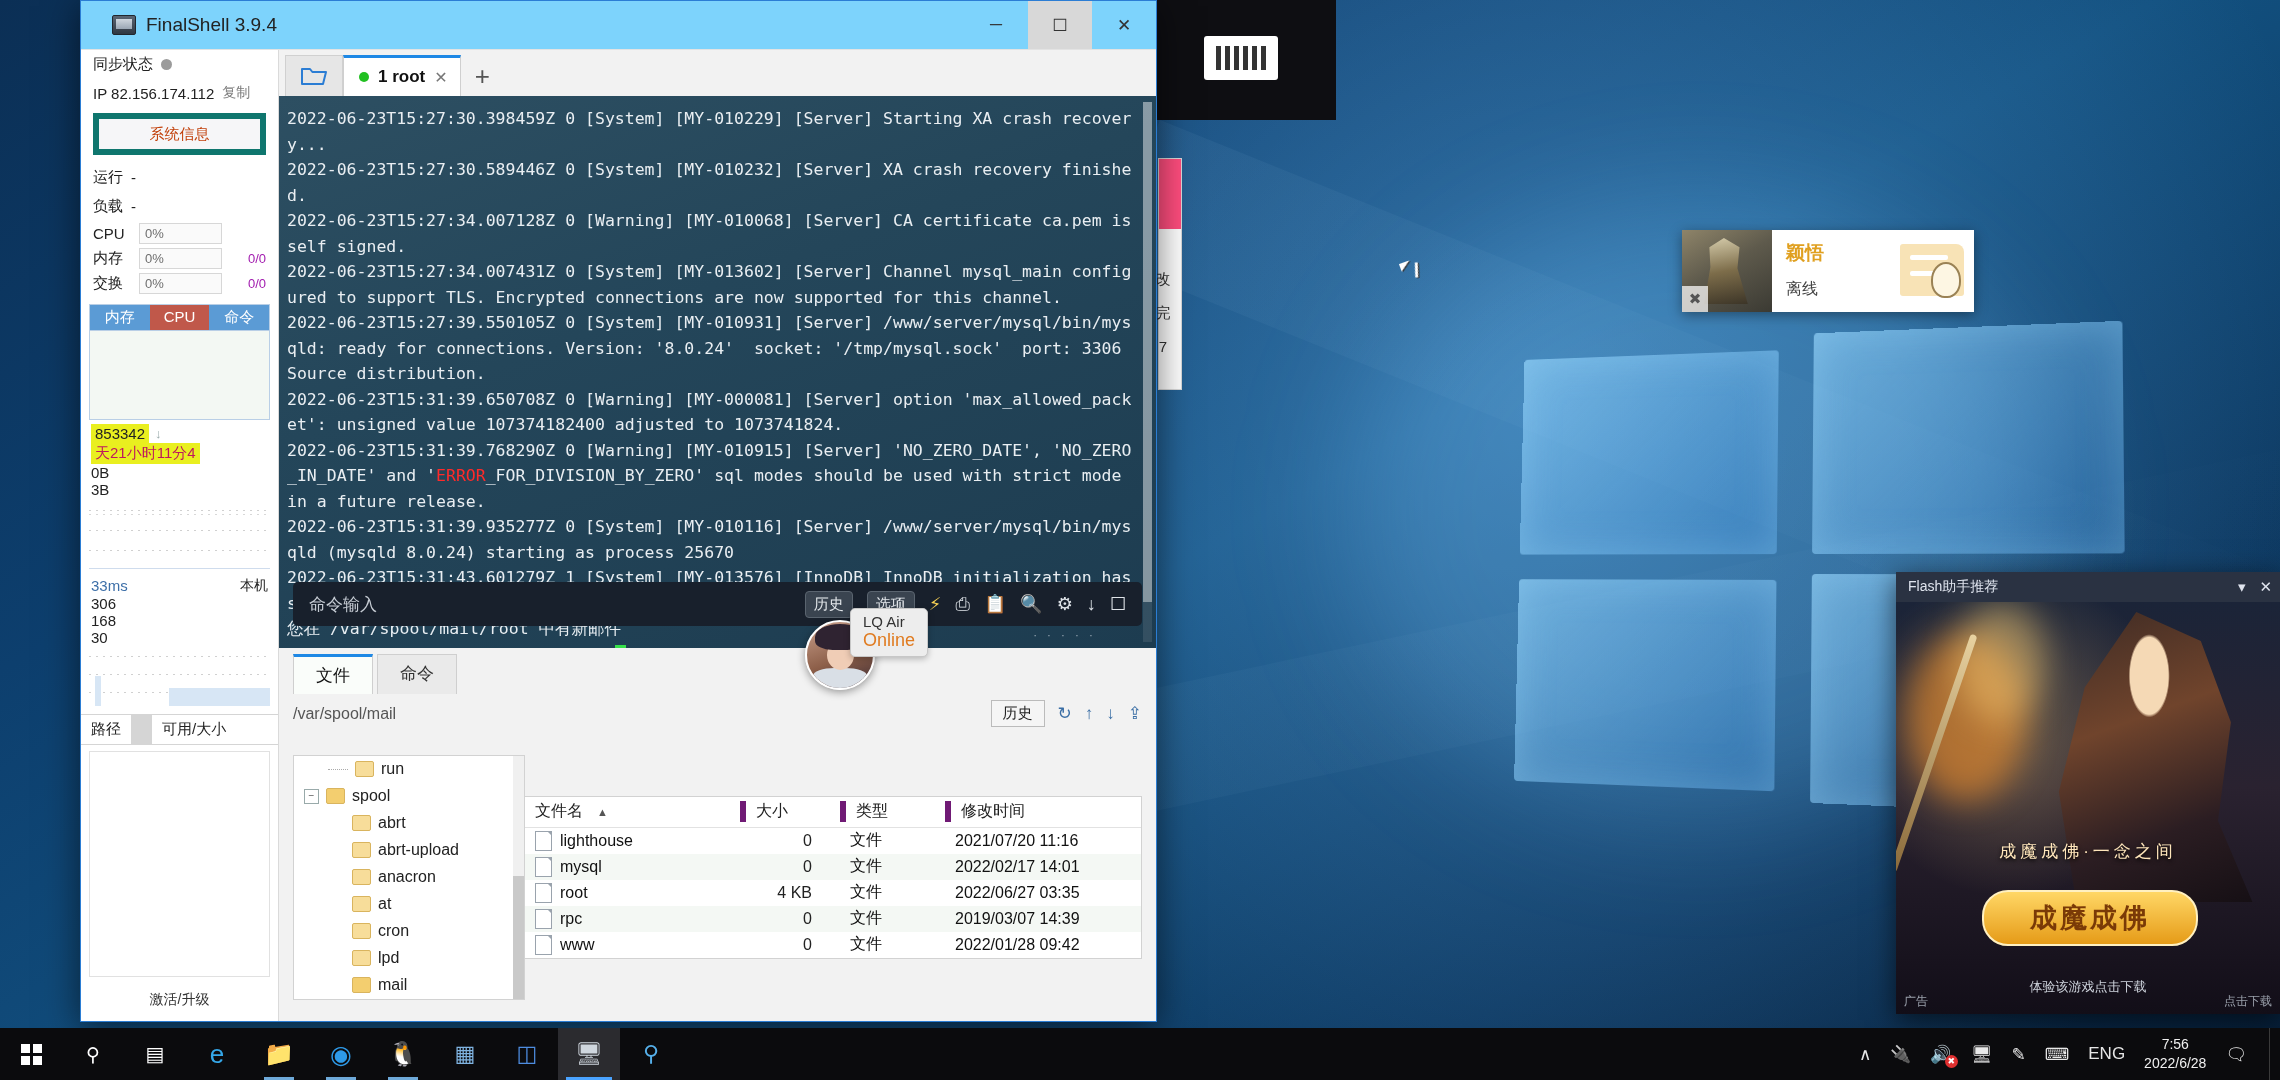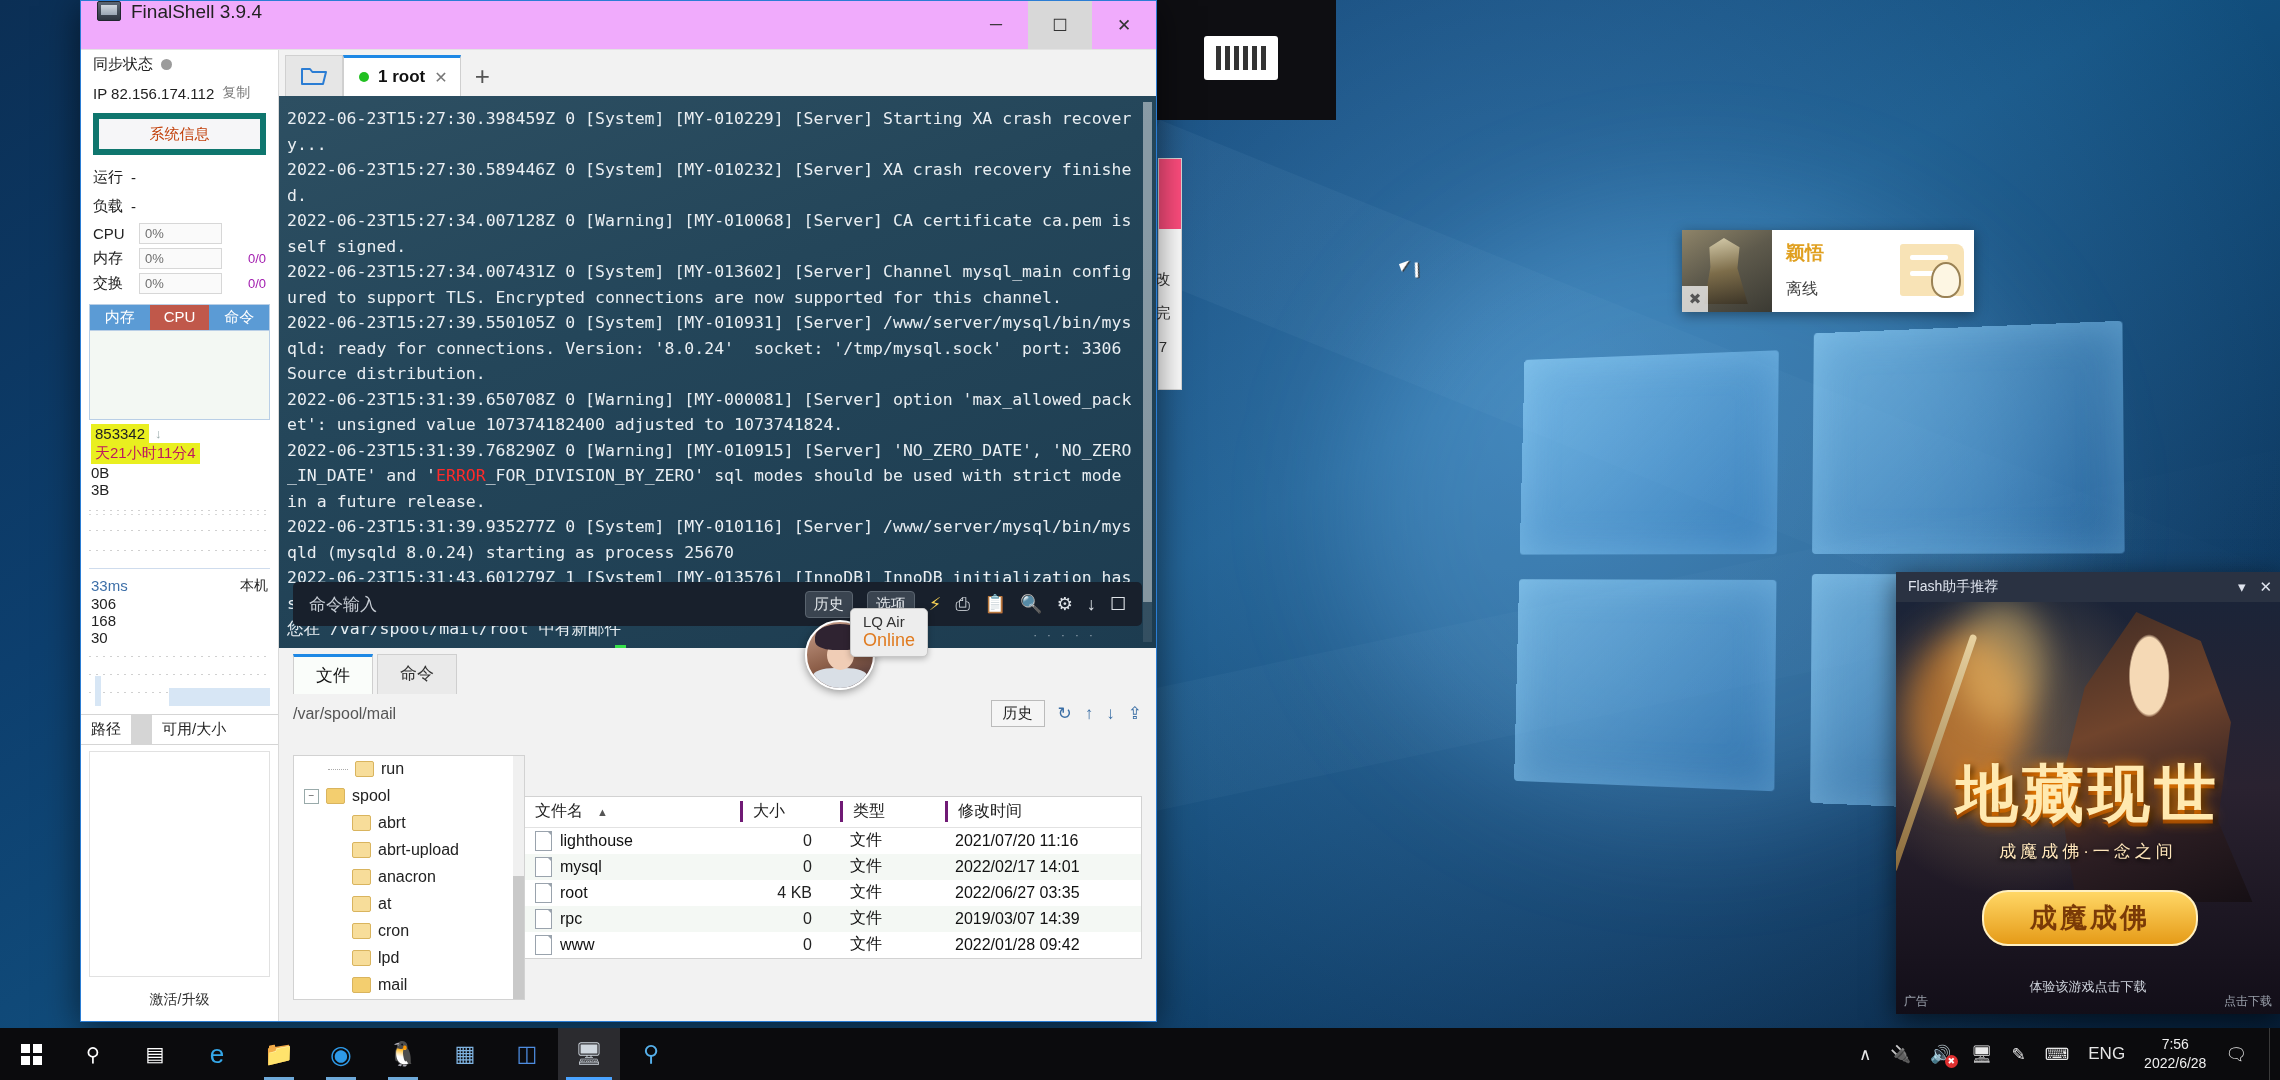--- a/index.html
+++ b/index.html
@@ -26,22 +26,22 @@
   #winlogo .p3{left:0;top:250px;width:276px;height:210px;}
   #winlogo .p4{left:312px;top:244px;width:300px;height:226px;}
   .glow{position:absolute;border-radius:50%;filter:blur(58px);}
 
   
   .win{position:absolute;background:#fff;box-shadow:0 6px 34px rgba(0,0,0,.55);}
 
   
   #fs{left:80px;top:0;width:1077px;height:1022px;background:#f2f2f2;
       border:1px solid #2b7dd4;box-sizing:border-box;display:flex;flex-direction:column;}
-  #fs-title{height:48px;display:flex;align-items:flex-start;background:#f0abfc;
-      border-bottom:1px solid #e3e3e3;flex:none;}
+  #fs-title{height:48px;display:flex;align-items:center;background:#7dd3fc;
+      border-bottom:1px solid #e3e3e3;flex:none;padding-left:15px;}
   .fs-ico{width:22px;height:18px;margin:0 10px 0 16px;border-radius:2px;
       background:linear-gradient(#5a6573,#2f3742);border:1px solid #20262e;position:relative;}
   .fs-ico:after{content:"";position:absolute;left:3px;top:3px;right:3px;bottom:5px;
       background:linear-gradient(#cfd6de,#9aa6b4);}
   #fs-title .t{font-size:19px;color:#222;}
   #fs-ctrls{margin-left:auto;display:flex;height:48px;}
   .ctl{width:64px;height:48px;display:flex;align-items:center;justify-content:center;
        font-size:17px;color:#333;}
   .ctl.act{background:#d8d8d8;}
 
@@ -143,21 +143,21 @@
   .exp{width:13px;height:13px;border:1px solid #9aa;font-size:10px;line-height:11px;
      text-align:center;color:#555;background:#fff;flex:none;}
   .dl{width:20px;border-top:1px dotted #aaa;flex:none;}
   #treebar{position:absolute;right:0;top:0;width:11px;bottom:0;background:#f0f0f0;}
   #treebar i{position:absolute;left:0;top:120px;width:11px;height:130px;background:#c9c9c9;display:block;}
   #flist{flex:1;border:1px solid #d2d2d2;border-left:none;background:#fff;
      display:flex;flex-direction:column;min-width:0;}
   #fhead{display:flex;height:30px;align-items:center;font-size:16px;color:#222;
      border-bottom:1px solid #e2e2e2;flex:none;}
   #fhead .c{padding-left:10px;position:relative;}
-  #fhead .c+.c{border-left:3px solid #701a75;}
+  #fhead .c+.c{border-left:6px solid #701a75;}
   .frow{display:flex;height:26px;align-items:center;font-size:16px;color:#111;}
   .frow.alt{background:#f4f8f4;}
   .c-name{width:215px;display:flex;align-items:center;gap:8px;padding-left:10px;box-sizing:border-box;}
   .c-size{width:100px;text-align:right;padding-right:28px;box-sizing:border-box;color:#222;}
   .c-type{width:105px;padding-left:10px;box-sizing:border-box;}
   .c-time{flex:1;padding-left:10px;box-sizing:border-box;}
   .doc{width:15px;height:18px;background:#fff;border:1px solid #9aa3ad;position:relative;flex:none;}
   .doc:after{content:"";position:absolute;right:-1px;top:-1px;border-width:0 5px 5px 0;
      border-style:solid;border-color:transparent #9aa3ad transparent transparent;}
   .caret{font-size:11px;color:#555;margin-left:6px;}
@@ -611,21 +611,20 @@
     <span class="r">
       <span>▾</span>
       <span>✕</span>
     </span>
   </div>
   <div id="adbody">
     <div class="flame" style="left:10px;top:30px;width:120px;height:170px;background:rgba(255,150,40,.55);"></div>
     <div class="flame" style="left:60px;top:0px;width:90px;height:120px;background:rgba(255,210,120,.45);"></div>
     <div id="adstaff"></div>
     <div id="adfig"></div>
-    <div id="adtitle">地藏现世</div>
     <div id="adsub">成魔成佛·一念之间</div>
     <div id="adbtn">成魔成佛</div>
     <div id="adcta">体验该游戏点击下载</div>
     <div id="adfoot">
       <span>广告</span>
       <span class="rr">点击下载</span>
     </div>
   </div>
 </div>
 

